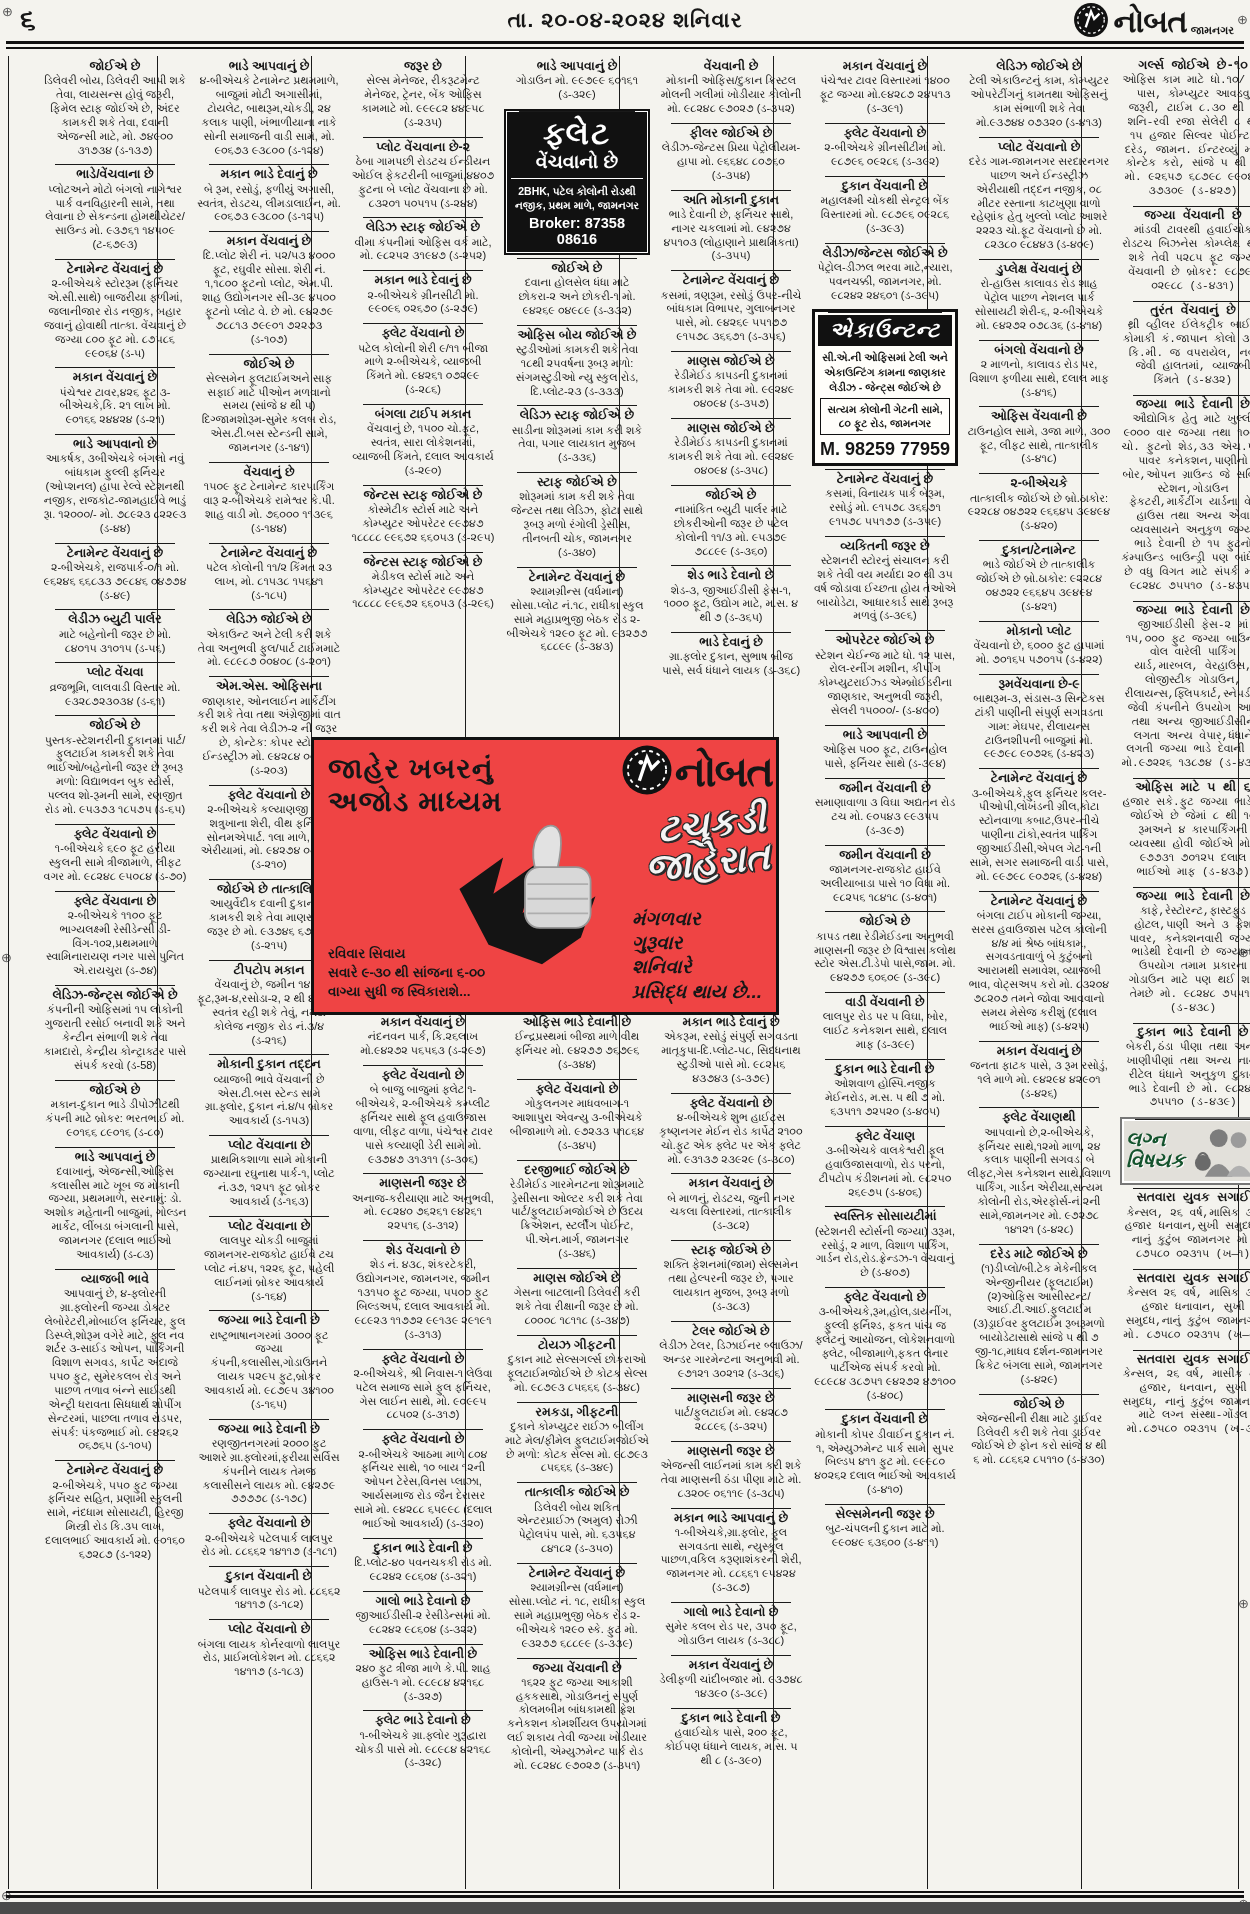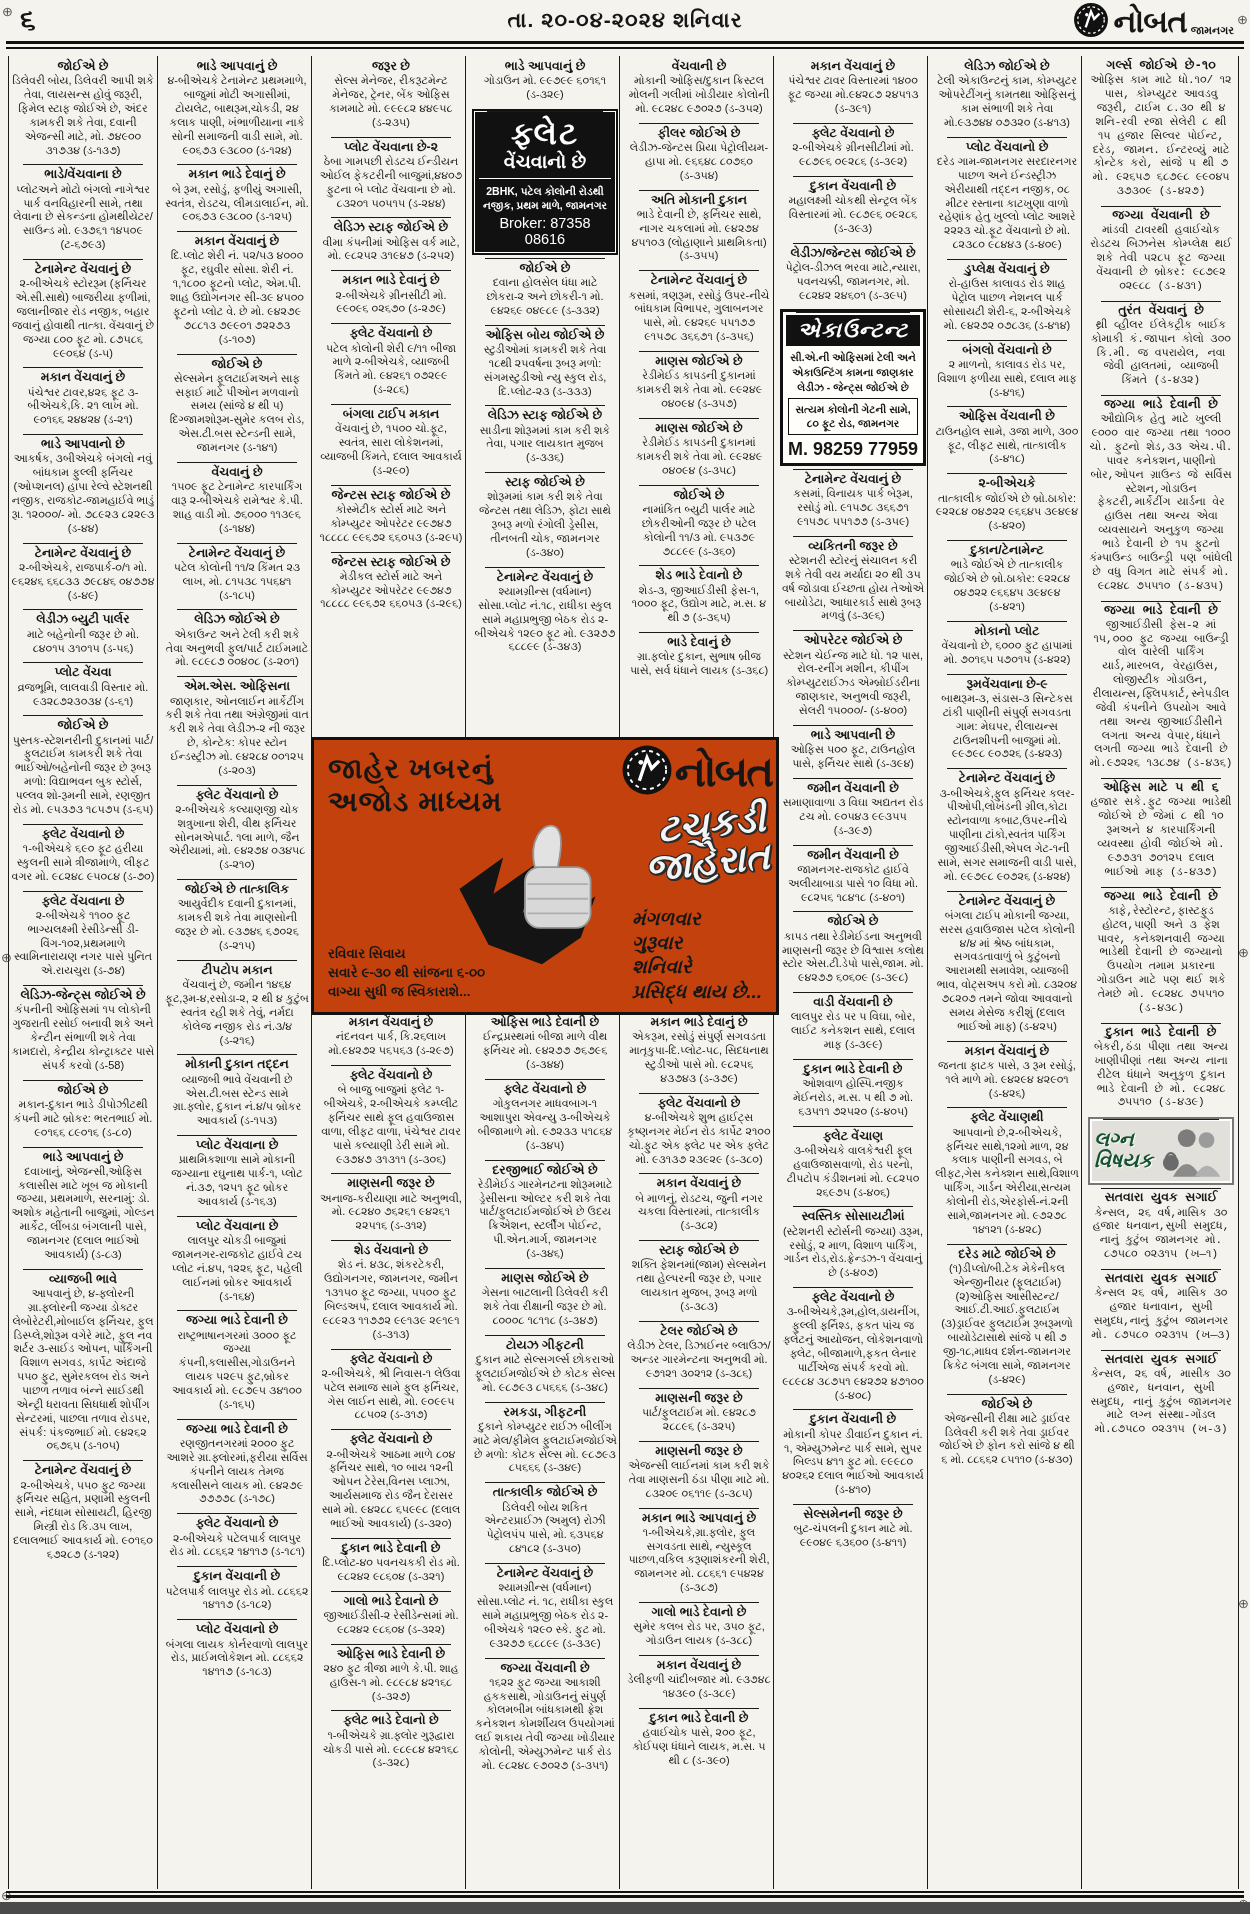--- a/index.html
+++ b/index.html
@@ -8,43 +8,43 @@
   
   .pageno{position:absolute;left:20px;top:4px;font-size:28px;font-weight:bold;}
   .hdate{position:absolute;left:0;right:0;top:8px;text-align:center;font-size:21px;font-weight:bold;letter-spacing:1px;}
   .hbrand{position:absolute;right:16px;top:2px;display:flex;align-items:center;gap:4px;}
   .hbrand .bt{font-size:31px;font-weight:bold;letter-spacing:-1px;}
   .hbrand .bs{font-size:11px;font-weight:bold;align-self:flex-end;margin-bottom:5px;}
   .hrule{position:absolute;left:6px;right:6px;background:#111;}
   
   .reg{position:absolute;font-size:13px;color:#555;}
   
-  .col{position:absolute;overflow:hidden;}
+  .col{position:absolute;overflow:hidden;margin-left:32px;}
   .col > * + *{position:relative;margin-top:3px;padding-top:4px;}
   .col > * + *::before{content:"";position:absolute;top:0;left:9%;right:9%;border-top:1px solid #1a1a1a;}
   .ad{padding:2px 1px 4px;}
   .ah{font-size:12.5px;font-weight:bold;text-align:center;line-height:1.3;}
   .ab{font-size:11px;text-align:center;line-height:1.26;}
   
   .flatbox{background:#111;color:#fff;text-align:center;padding:7px 5px 6px;border:2px solid #111;box-shadow:inset 0 0 0 1px #fff;}
   .fb-t1{font-size:31px;font-weight:bold;letter-spacing:2px;line-height:1.05;}
   .fb-t2{font-size:19px;font-weight:bold;margin-bottom:5px;}
   .fb-detail{font-size:10.5px;font-weight:bold;border-top:1px solid #fff;padding-top:5px;line-height:1.35;text-align:center;}
-  .fb-broker{font-size:14.5px;font-weight:normal;margin-top:3px;}
+  .fb-broker{font-size:14.5px;font-weight:bold;margin-top:3px;}
   
   .acctbox{border:3px solid #111;background:#fffefa;padding:3px;text-align:center;}
   .ac-title{background:#111;color:#fff;font-weight:bold;font-size:21px;font-style:italic;padding:3px 0 4px;letter-spacing:1px;}
   .ac-body{font-size:10.5px;font-weight:bold;padding:4px 1px 3px;line-height:1.4;}
   .ac-addr{border:1px solid #111;font-size:10.5px;font-weight:bold;padding:3px 2px;line-height:1.4;margin:0 2px;}
   .ac-phone{font-size:18px;font-weight:bold;padding-top:4px;}
   
   .lagnabox{border:2px solid #777;background:#e2e0da;box-shadow:inset 0 0 0 2px #fff;display:flex;align-items:center;gap:4px;padding:6px 4px;}
   .lg-title div{font-size:20px;font-weight:bold;font-style:italic;color:#14532d;text-shadow:1px 1px 0 #fff;line-height:1.05;}
   
-  #promo{position:absolute;left:311px;top:737px;width:462px;height:272px;background:#c2410c;border:3px solid #111;z-index:5;overflow:hidden;}
+  #promo{position:absolute;left:311px;top:737px;width:462px;height:272px;background:#ef4444;border:3px solid #111;z-index:5;overflow:hidden;}
   .p-title{position:absolute;left:14px;top:12px;font-size:28px;font-weight:bold;line-height:1.18;letter-spacing:1px;}
   .p-logo{position:absolute;right:4px;top:4px;display:flex;align-items:center;gap:2px;}
   .p-brand{font-size:42px;font-weight:bold;letter-spacing:-2px;}
   .p-styl{position:absolute;right:8px;top:66px;text-align:right;transform:rotate(-6deg);font-weight:bold;font-style:italic;}
   .p-styl div{font-size:37px;line-height:1.04;color:#f4f4f4;text-shadow:2px 2px 0 #2a2a2a,-1px -1px 0 #2a2a2a,1px -1px 0 #2a2a2a,-1px 1px 0 #2a2a2a,0 2px 0 #2a2a2a,2px 0 0 #2a2a2a;}
   .p-note{position:absolute;left:14px;bottom:10px;font-size:13.5px;font-weight:bold;line-height:1.4;}
   .p-sched{position:absolute;right:14px;bottom:8px;font-size:19px;font-weight:bold;font-style:italic;line-height:1.28;}
   .p-hand{position:absolute;left:128px;top:64px;}
   
   .vrule{position:absolute;width:1px;background:#1b1b1b;top:56px;height:1833px;}

